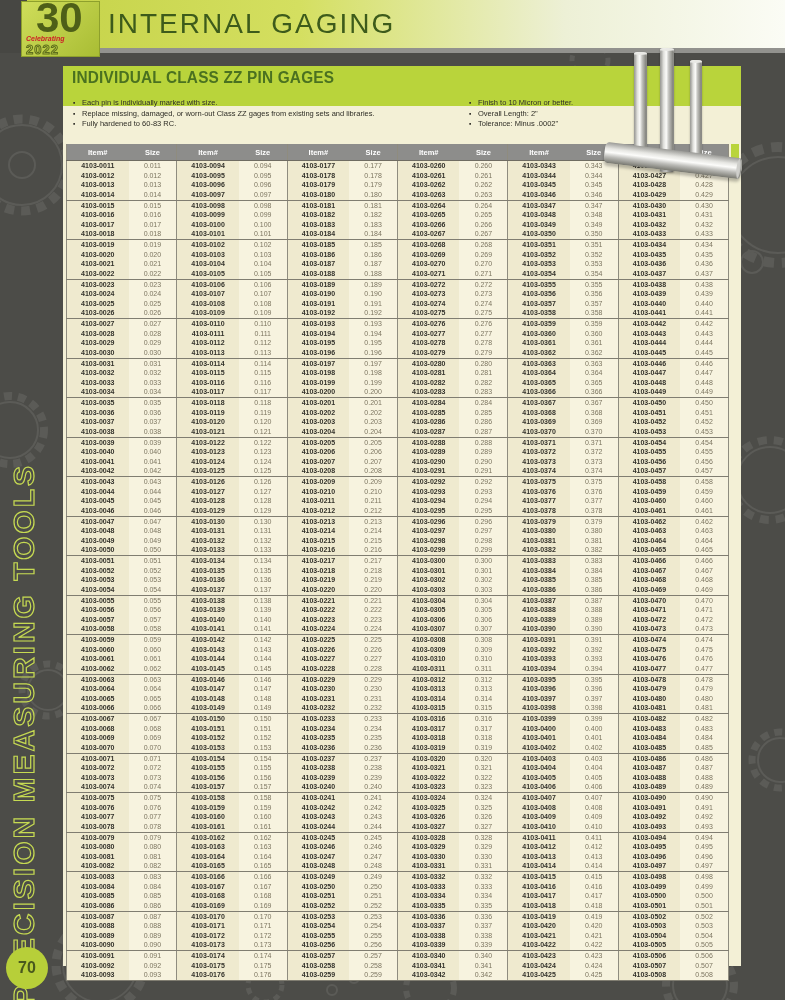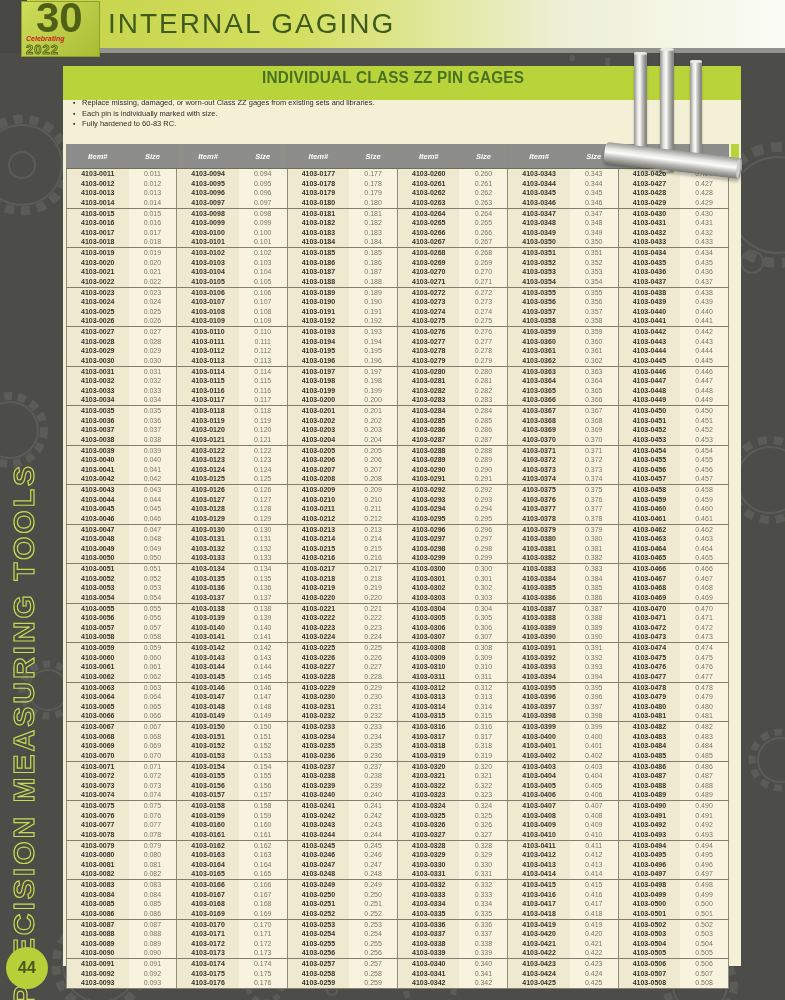--- a/index.html
+++ b/index.html
@@ -25,37 +25,37 @@
   
   .sidebar-label{position:absolute;left:7px;bottom:-6px;writing-mode:vertical-rl;
     transform:rotate(180deg);white-space:nowrap;font-size:30px;font-weight:bold;letter-spacing:3px;
     color:#c6da52;-webkit-text-fill-color:transparent;-webkit-text-stroke:1.2px #c6da52;}
   .page-circle{position:absolute;left:6px;top:947px;width:42px;height:42px;border-radius:50%;
     background:#b7cf39;display:flex;align-items:center;justify-content:center;}
   .page-number{font-size:16px;font-weight:bold;color:#49591d;}
 
   
   .panel{position:absolute;left:63px;top:66px;width:678px;height:900px;background:#f3f0d6;}
-  .section-bar{position:absolute;left:0;top:0;width:678px;height:34px;background:#b9d43b;text-align:center;}
+  .section-bar{position:absolute;left:0;top:0;width:678px;height:40px;background:#b9d43b;}
   .section-title{margin:3px 0 0 9px;font-size:16px;font-weight:bold;color:#4a7120;
     letter-spacing:0.2px;transform:scaleX(.96);transform-origin:left;white-space:nowrap;}
   .bullets{position:absolute;top:32px;font-size:7.5px;color:#2e2d26;line-height:10.5px;}
   .bullets.left{left:10px;width:392px;}
   .bullets.right{left:406px;width:185px;}
   .bullets ul{margin:0;padding:0;list-style:none;}
   .bullets li{padding-left:9px;position:relative;}
   .bullets li::before{content:"▪";position:absolute;left:0;top:0;font-size:6.5px;color:#2e2d26;}
 
   
   .gage-table{position:absolute;left:3px;top:78px;width:662px;border-collapse:collapse;
     table-layout:fixed;border-left:1px solid #8f8c7f;border-right:1px solid #8f8c7f;}
   .gage-table col.c-item{width:62px;}
   .gage-table col.c-size{width:48.33px;}
-  .gage-table thead th{background:#8d8d8b;color:#ffffff;font-style:italic;font-weight:bold;
-    font-size:7.5px;height:24px;padding:0;border-bottom:1px solid #6f6c62;}
+  .gage-table thead th{background:#8d8d8b;color:#ffffff;font-weight:bold;
+    font-size:7.5px;height:16px;padding:0;border-bottom:1px solid #6f6c62;}
   .gage-table tbody tr{height:9.636px;}
   .gage-table td{font-size:7px;line-height:9.5px;height:9.636px;text-align:center;padding:0;
     overflow:hidden;white-space:nowrap;}
   .gage-table td.item{font-weight:bold;color:#33322b;background:#efeacf;}
   .gage-table td.size{color:#7c7560;background:#f7f3df;}
   .gage-table td.pair-start,.gage-table th.pair-start{border-left:1px solid #8f8c7f;}
   .gage-table tr.group-end td{border-bottom:1px solid #807d71;}
   .gage-table tbody tr:last-child td{border-bottom:1px solid #807d71;}
   .header-end-cap{position:absolute;left:668px;top:78px;width:8px;height:14px;background:#b9d43b;}
 
@@ -112,32 +112,39 @@
   <div class="corner-dark"></div>
   <div class="main-title">INTERNAL GAGING</div>
   <div class="logo">
     <div class="logo-big">30</div>
     <div class="logo-line1">Celebrating</div>
     <div class="logo-line2">2022</div>
   </div>
 
   <div class="sidebar-label">PRECISION MEASURING TOOLS</div>
   <div class="page-circle">
-    <span class="page-number">44</span>
+    <span class="page-number">70</span>
   </div>
 
   <div class="panel">
     <div class="section-bar">
       <div class="section-title">INDIVIDUAL CLASS ZZ PIN GAGES</div>
     </div>
     <div class="bullets left">
       <ul>
+          <li>Each pin is individually marked with size.</li>
           <li>Replace missing, damaged, or worn-out Class ZZ gages from existing sets and libraries.</li>
-          <li>Each pin is individually marked with size.</li>
           <li>Fully hardened to 60-83 RC.</li>
+        </ul>
+    </div>
+    <div class="bullets right">
+      <ul>
+          <li>Finish to 10 Micron or better.</li>
+          <li>Overall Length: 2"</li>
+          <li>Tolerance: Minus .0002"</li>
         </ul>
     </div>
 
     <table class="gage-table">
       <colgroup>
         <col class="c-item">
           <col class="c-size">
           <col class="c-item">
           <col class="c-size">
         <col class="c-item">

